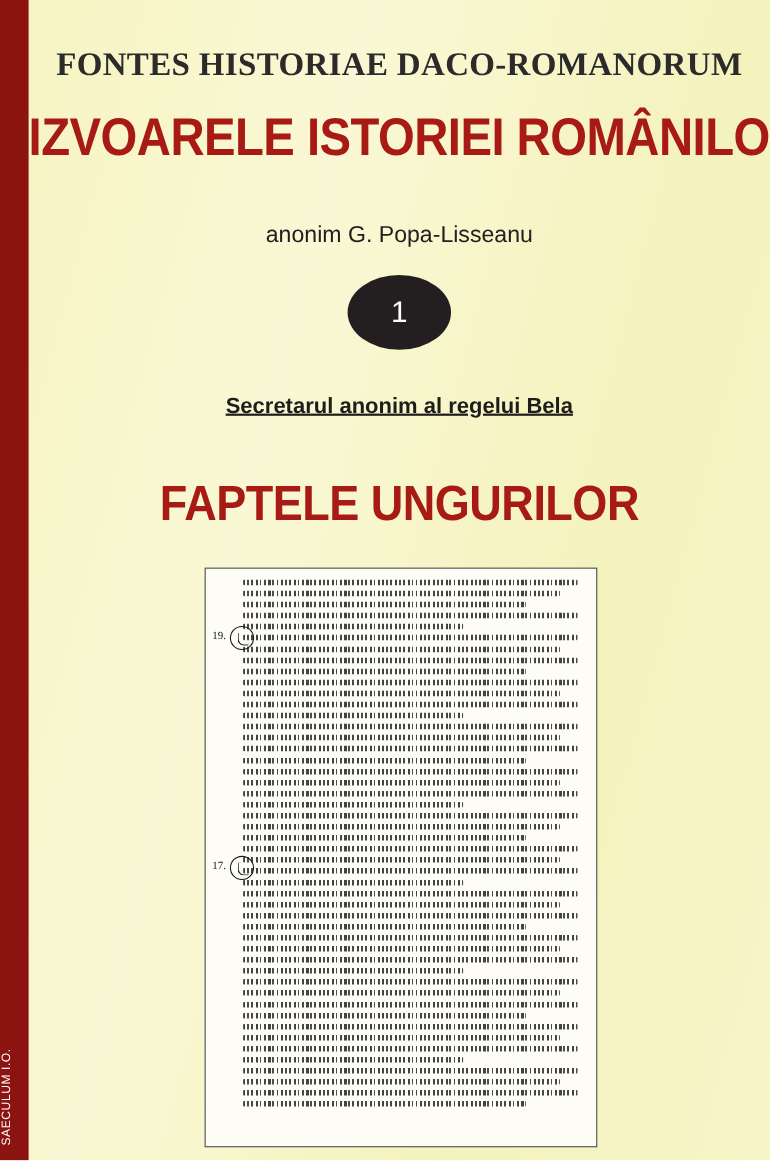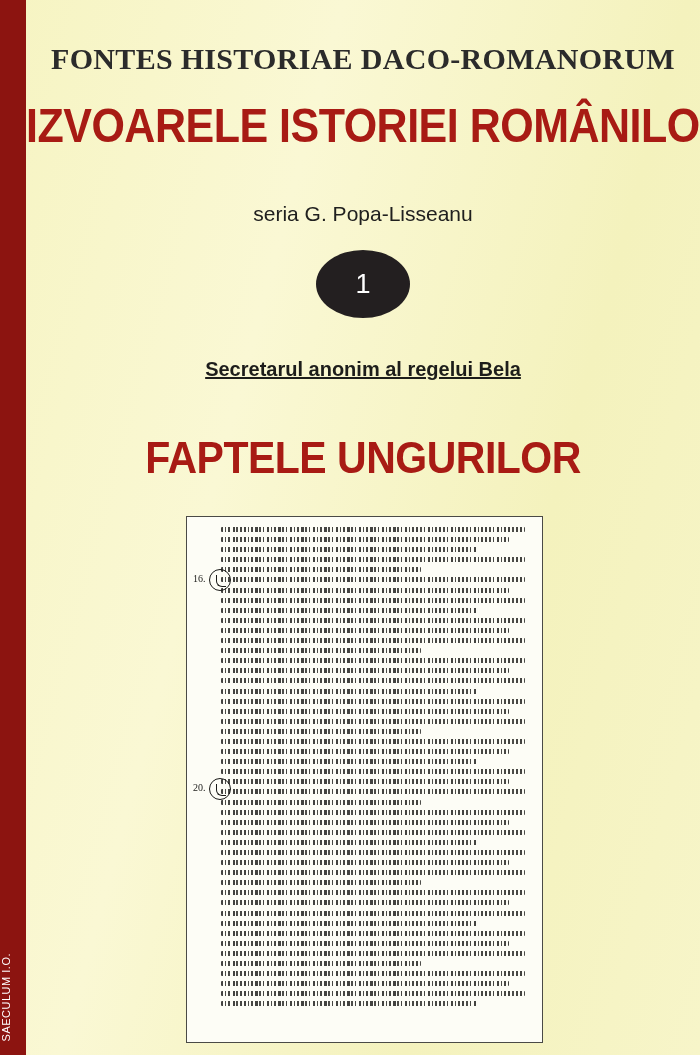--- a/index.html
+++ b/index.html
@@ -215,21 +215,21 @@
   <div class="spine">
     <div class="spine-text">SAECULUM I.O.</div>
   </div>
 
   <div class="content">
 
     <div class="title-latin">FONTES HISTORIAE DACO-ROMANORUM</div>
 
     <div class="title-main">IZVOARELE ISTORIEI ROMÂNILOR</div>
 
-    <div class="series">seria G. Popa-Lisseanu</div>
+    <div class="series">anonim G. Popa-Lisseanu</div>
 
     <div class="volume-badge">
       <span>1</span>
     </div>
 
     <div class="author">Secretarul anonim al regelui Bela</div>
 
     <div class="work-title">FAPTELE UNGURILOR</div>
 
     <div class="facsimile">
@@ -278,21 +278,21 @@
         <div class="ms-line s96"></div>
         <div class="ms-line s90"></div>
         <div class="ms-line s96"></div>
         <div class="ms-line shorter"></div>
         <div class="ms-line s96"></div>
         <div class="ms-line s90"></div>
         <div class="ms-line s96"></div>
         <div class="ms-line short"></div>
       </div>
 
-      <div class="ms-marginal" style="top: 56px;">16.</div>
+      <div class="ms-marginal" style="top: 56px;">19.</div>
       <div class="ms-initial" style="top: 52px;"></div>
 
-      <div class="ms-marginal" style="top: 265px;">20.</div>
+      <div class="ms-marginal" style="top: 265px;">17.</div>
       <div class="ms-initial" style="top: 261px;"></div>
     </div>
 
   </div>
 </div>
 
 </body></html>

